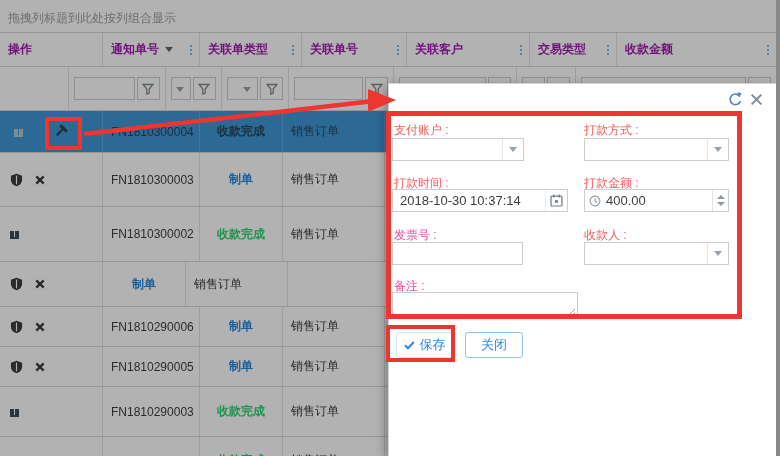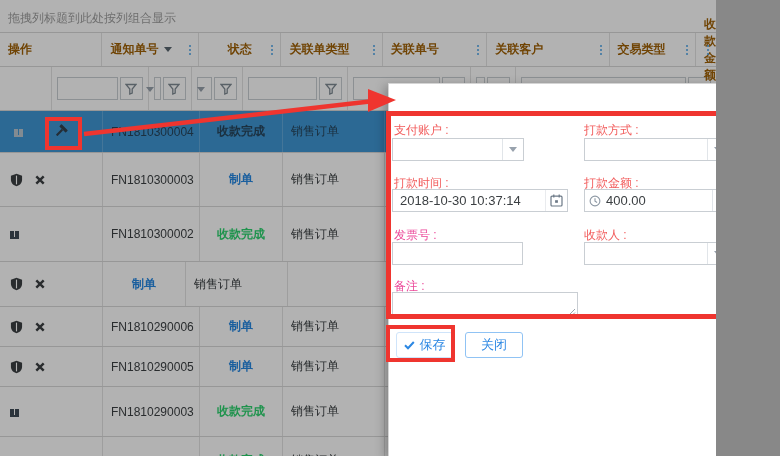--- a/index.html
+++ b/index.html
@@ -1,23 +1,23 @@
 <!DOCTYPE html>
 <html style="--annotation-red: #ef352f; --selected-row: #4097d4; --status-green: #2dd36f; --status-blue: #2688e3; --required-label: #f25c5c; --primary-blue: #2b87e3; --column-menu-blue: #4ba3e8;"><head>
 <meta charset="utf-8">
 <style>
   * { margin:0; padding:0; box-sizing:border-box; }
   html,body { background:#888; }
   body { font-family:"Liberation Sans","DejaVu Sans",sans-serif; }
-  .page { position:relative; width:716px; height:456px; overflow:hidden; background:#fff; font-size:12px; color:#3c4043; }
+  .page { position:relative; width:776px; height:456px; overflow:hidden; background:#fff; font-size:12px; color:#3c4043; }
 
   
   .group-panel { height:32px; padding:10px 0 0 8px; color:#9e9e9e; font-size:12px; }
   .header-row { display:flex; height:35px; border-top:1px solid #d9d9d9; border-bottom:1px solid #d9d9d9; }
-  .h-cell { position:relative; display:flex; align-items:center; border-right:1px solid #e3e3e3; font-weight:bold; color:#a16207; font-size:12px; }
+  .h-cell { position:relative; display:flex; align-items:center; border-right:1px solid #e3e3e3; font-weight:bold; color:#a21caf; font-size:12px; }
   .h-label { margin-left:8px; }
   .h-center .h-label { margin:0 auto; }
   .sort-arrow { width:0; height:0; border-left:4px solid transparent; border-right:4px solid transparent; border-top:5px solid #5a6670; margin-left:6px; }
   .col-menu { position:absolute; right:7px; top:50%; transform:translateY(-50%); display:flex; flex-direction:column; gap:2px; }
   .col-menu i { width:2px; height:2px; border-radius:50%; background:var(--column-menu-blue); }
 
   .filter-row { display:flex; height:44px; border-bottom:1px solid #d9d9d9; }
   .f-cell { display:flex; align-items:center; gap:2px; padding:0 5px; border-right:1px solid #e3e3e3; }
   .f-input { flex:1; height:23px; min-width:0; border:1px solid #c9ced3; background:#fff; outline:none; font:inherit; padding:0 4px; }
   .f-select { flex:1; height:23px; min-width:0; border:1px solid #c9ced3; background:#fff; position:relative; }
@@ -97,28 +97,20 @@
     </div>
     <div class="h-cell c2">
       <span class="h-label">通知单号</span>
       <span class="sort-arrow"></span>
       <span class="col-menu">
           <i></i>
           <i></i>
           <i></i>
         </span>
     </div>
-    <div class="h-cell c3 h-center">
-      <span class="h-label">状态</span>
-      <span class="col-menu">
-          <i></i>
-          <i></i>
-          <i></i>
-        </span>
-    </div>
     <div class="h-cell c4">
       <span class="h-label">关联单类型</span>
       <span class="col-menu">
           <i></i>
           <i></i>
           <i></i>
         </span>
     </div>
     <div class="h-cell c5">
       <span class="h-label">关联单号</span>

